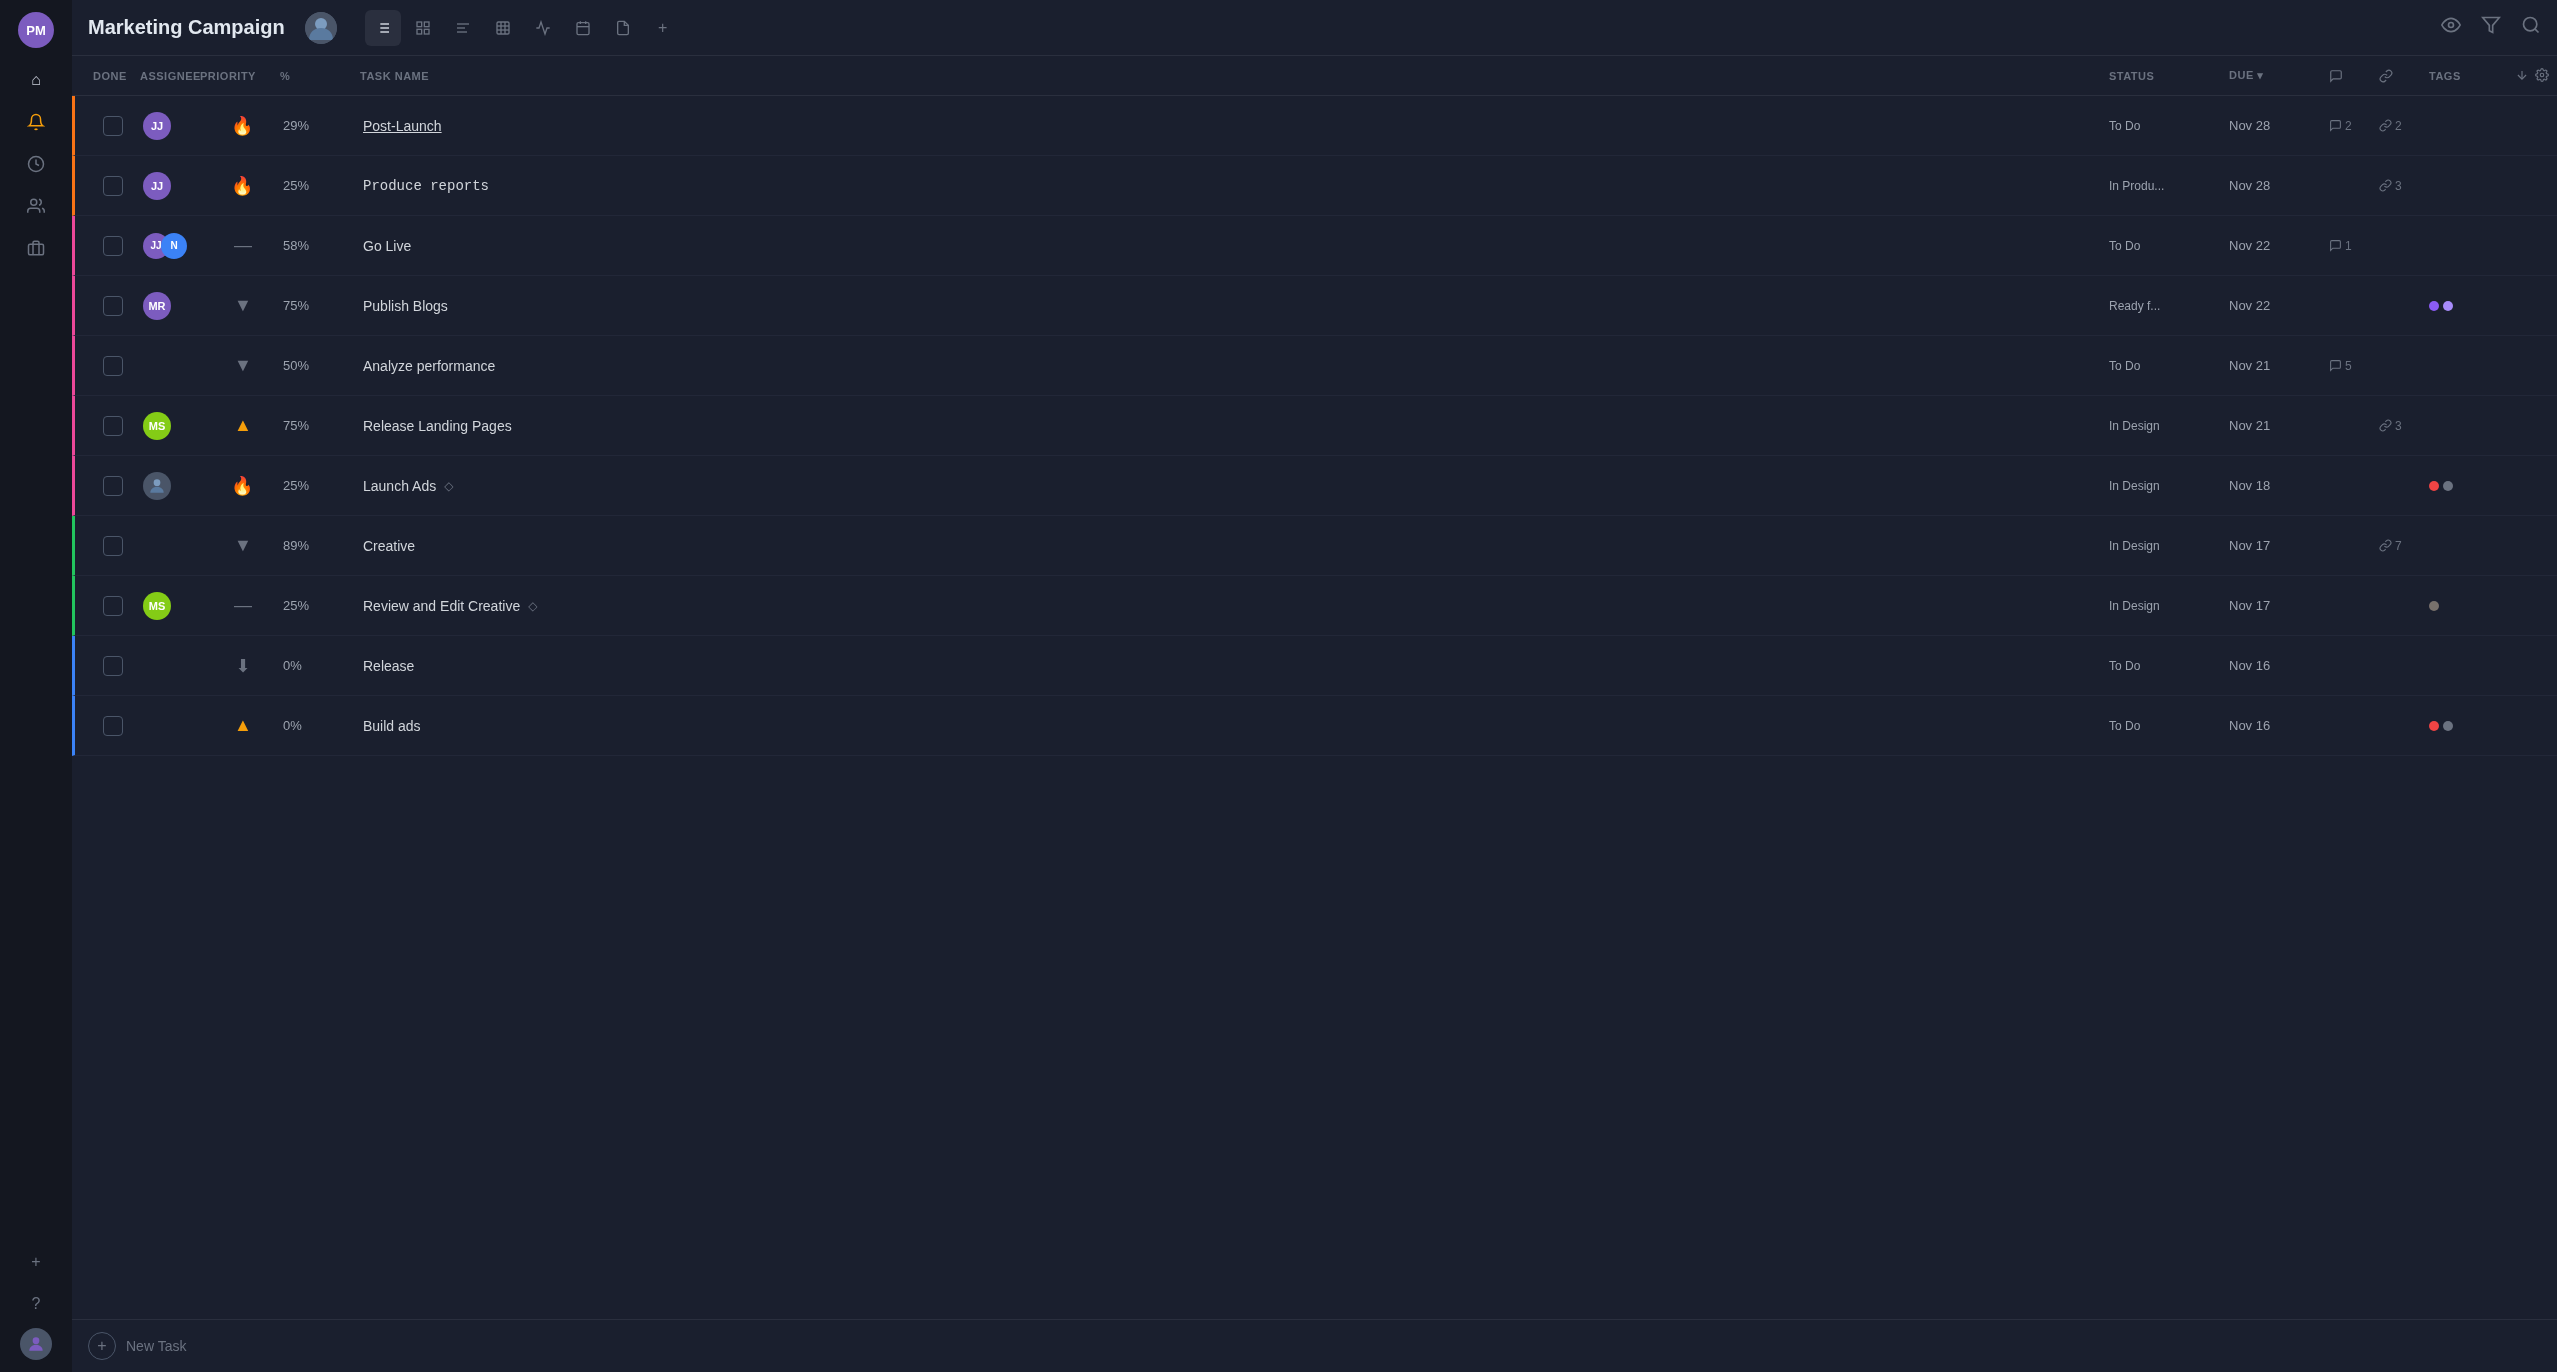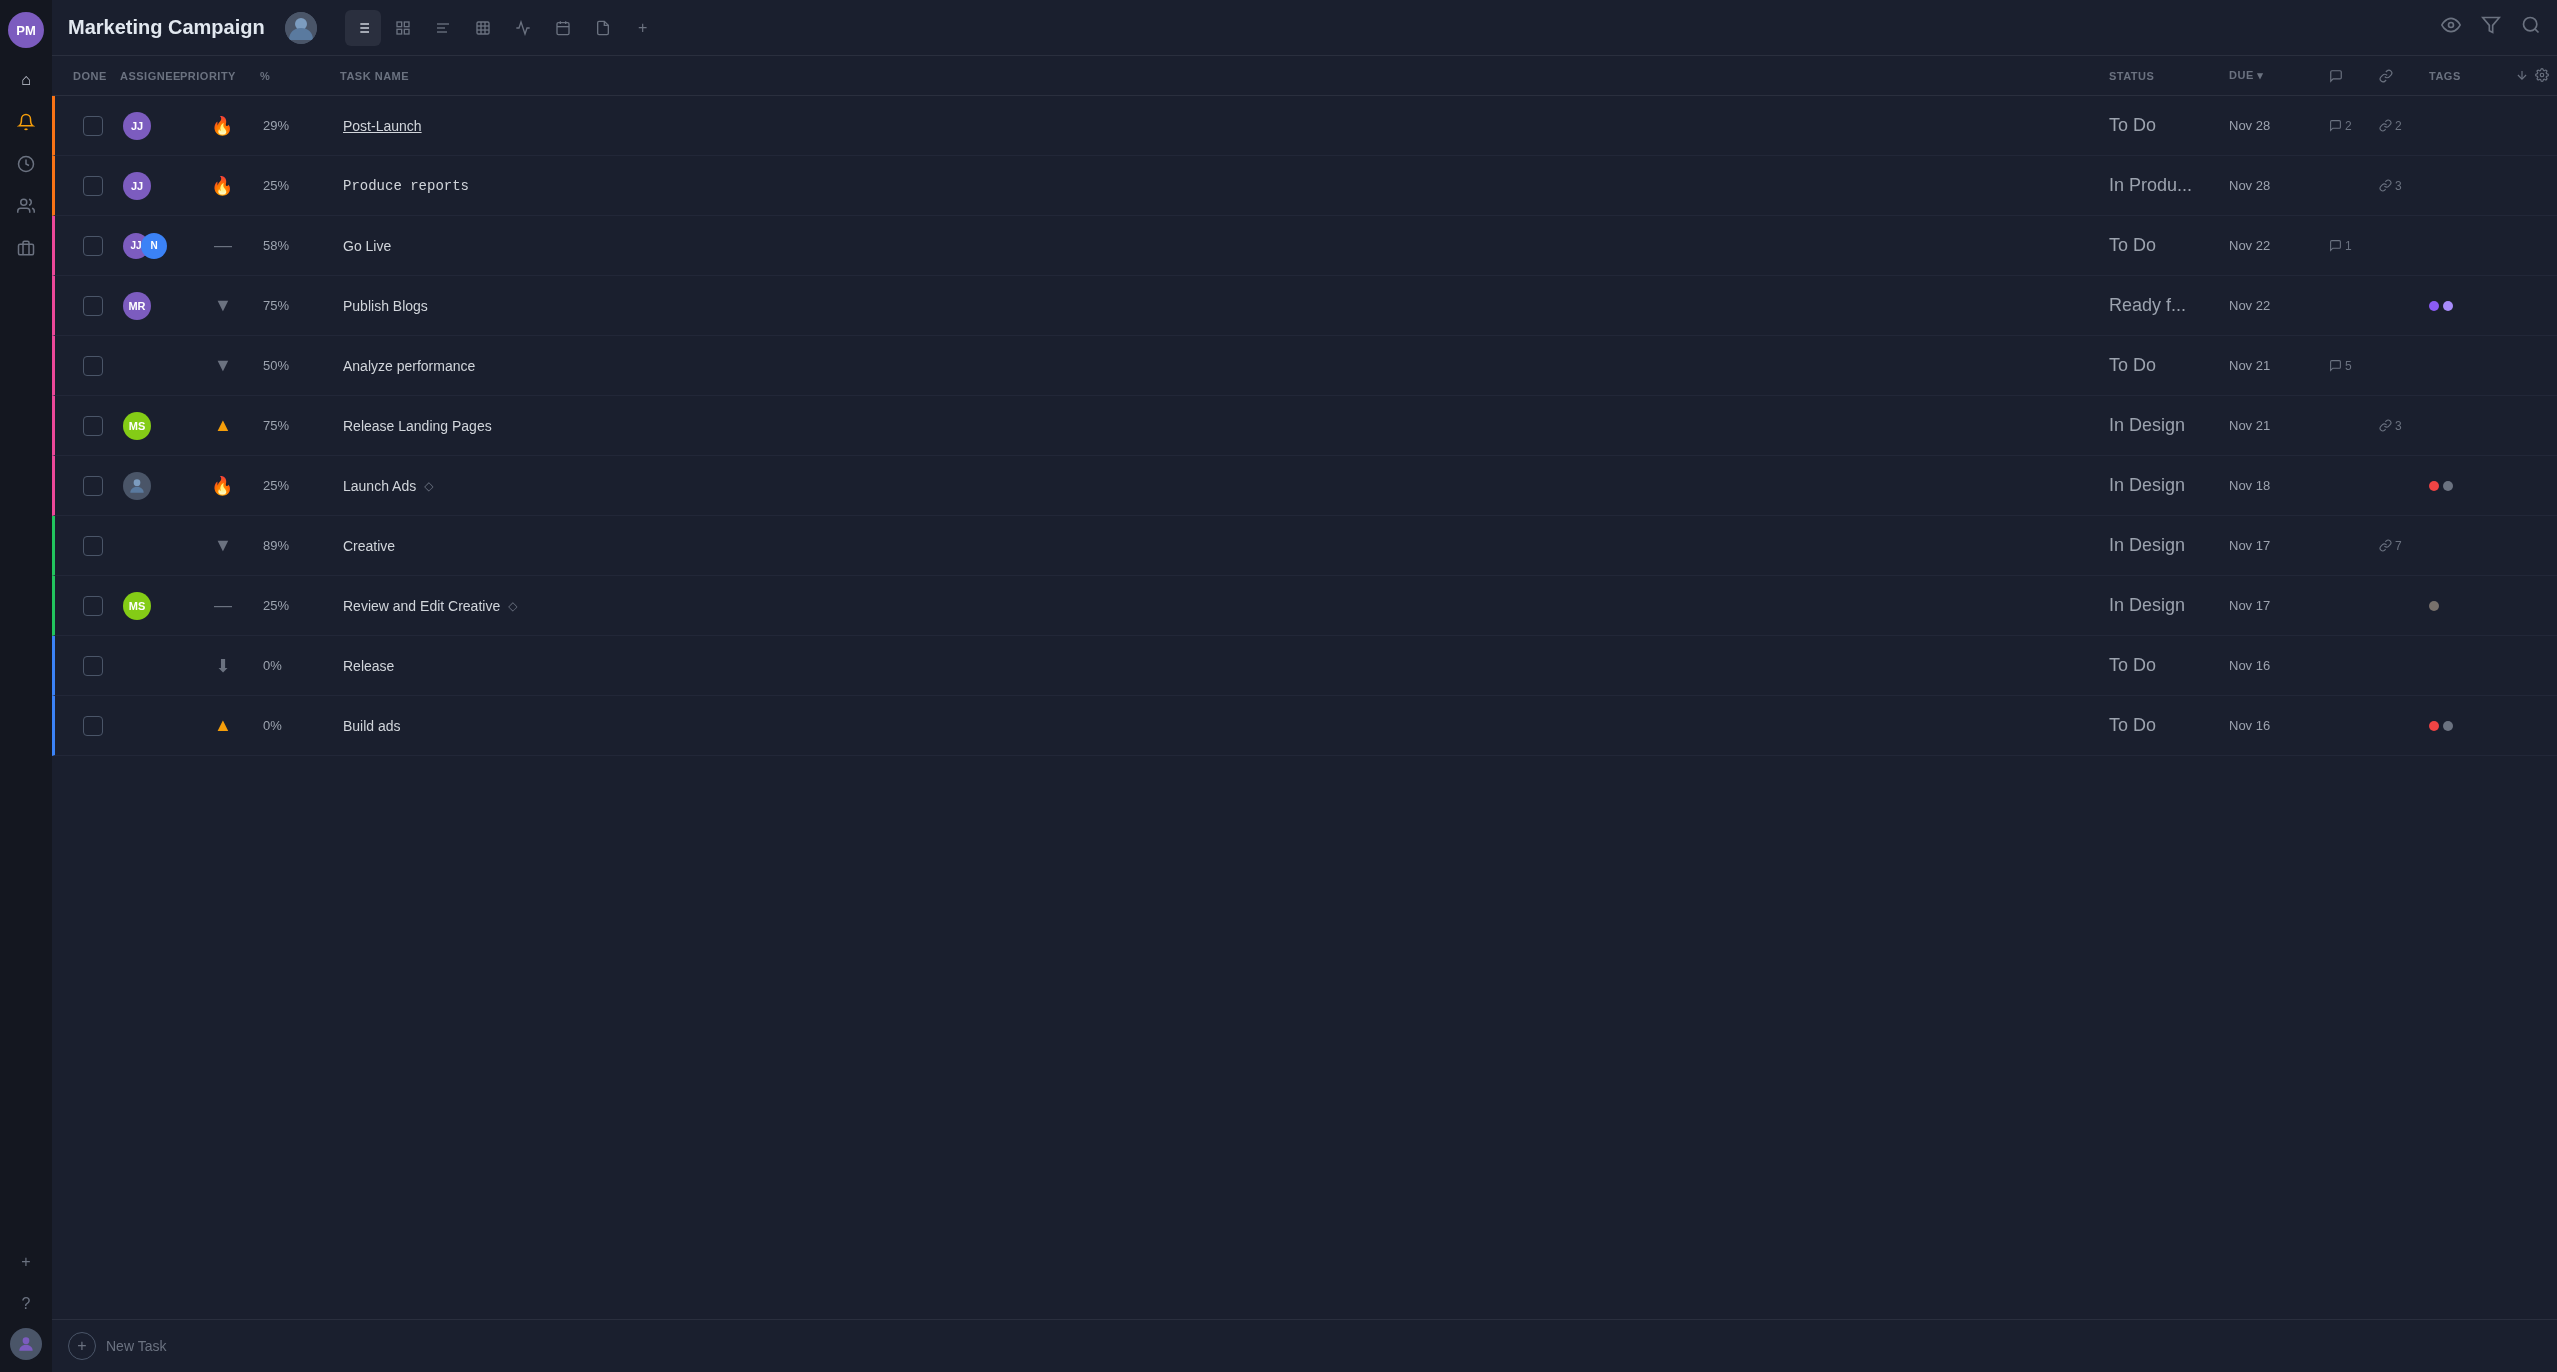--- a/index.html
+++ b/index.html
@@ -8,21 +8,21 @@
       color: #c8cdd8;
       font-family: -apple-system, BlinkMacSystemFont, 'Segoe UI', sans-serif;
       font-size: 14px;
       display: flex;
       height: 100vh;
       overflow: hidden;
     }
 
     
     .sidebar {
-      width: 52px;
+      width: 72px;
       background: #141720;
       display: flex;
       flex-direction: column;
       align-items: center;
       padding: 12px 0;
       gap: 6px;
       flex-shrink: 0;
     }
     .sidebar-logo {
       width: 36px;
@@ -206,21 +206,21 @@
     .percent { color: #9ca3af; font-size: 13px; }
     .task-name {
       color: #d1d5db;
       font-size: 14px;
       display: flex;
       align-items: center;
       gap: 8px;
     }
     .task-name .diamond { color: #6b7280; font-size: 12px; }
     .status-badge {
-      font-size: 18px;
+      font-size: 12px;
       color: #9ca3af;
     }
     .due-date { font-size: 13px; color: #9ca3af; }
 
     .comment-count {
       display: flex;
       align-items: center;
       gap: 3px;
       font-size: 12px;
       color: #6b7280;

